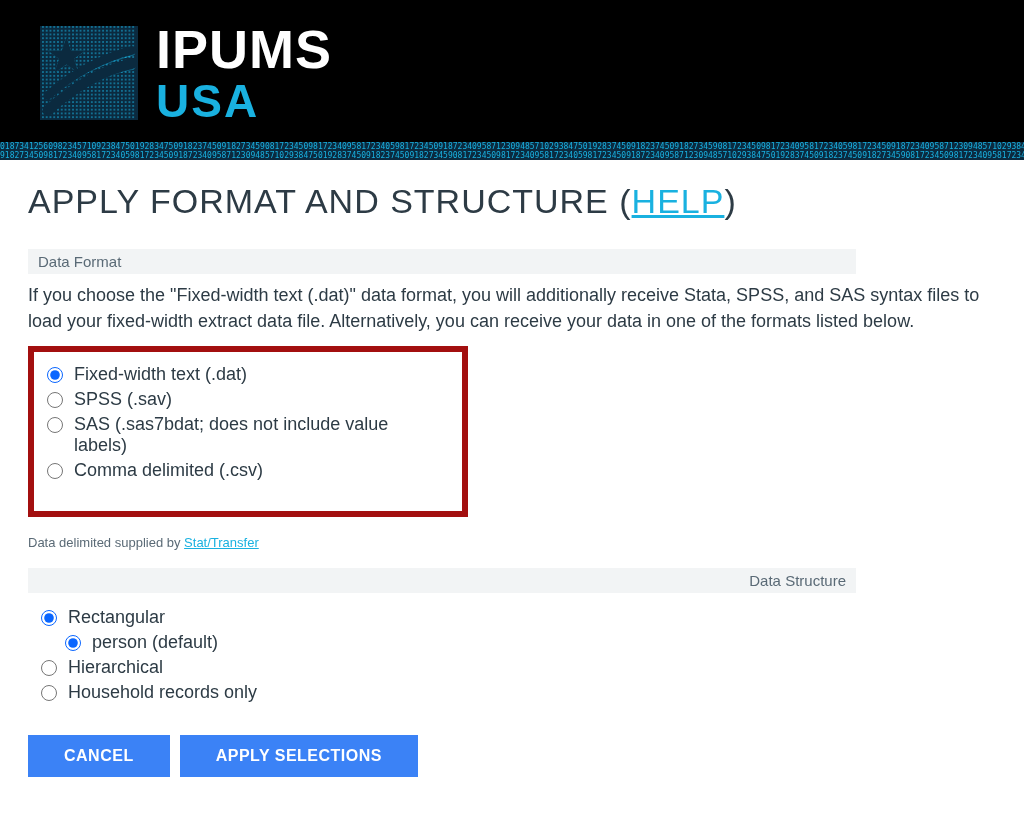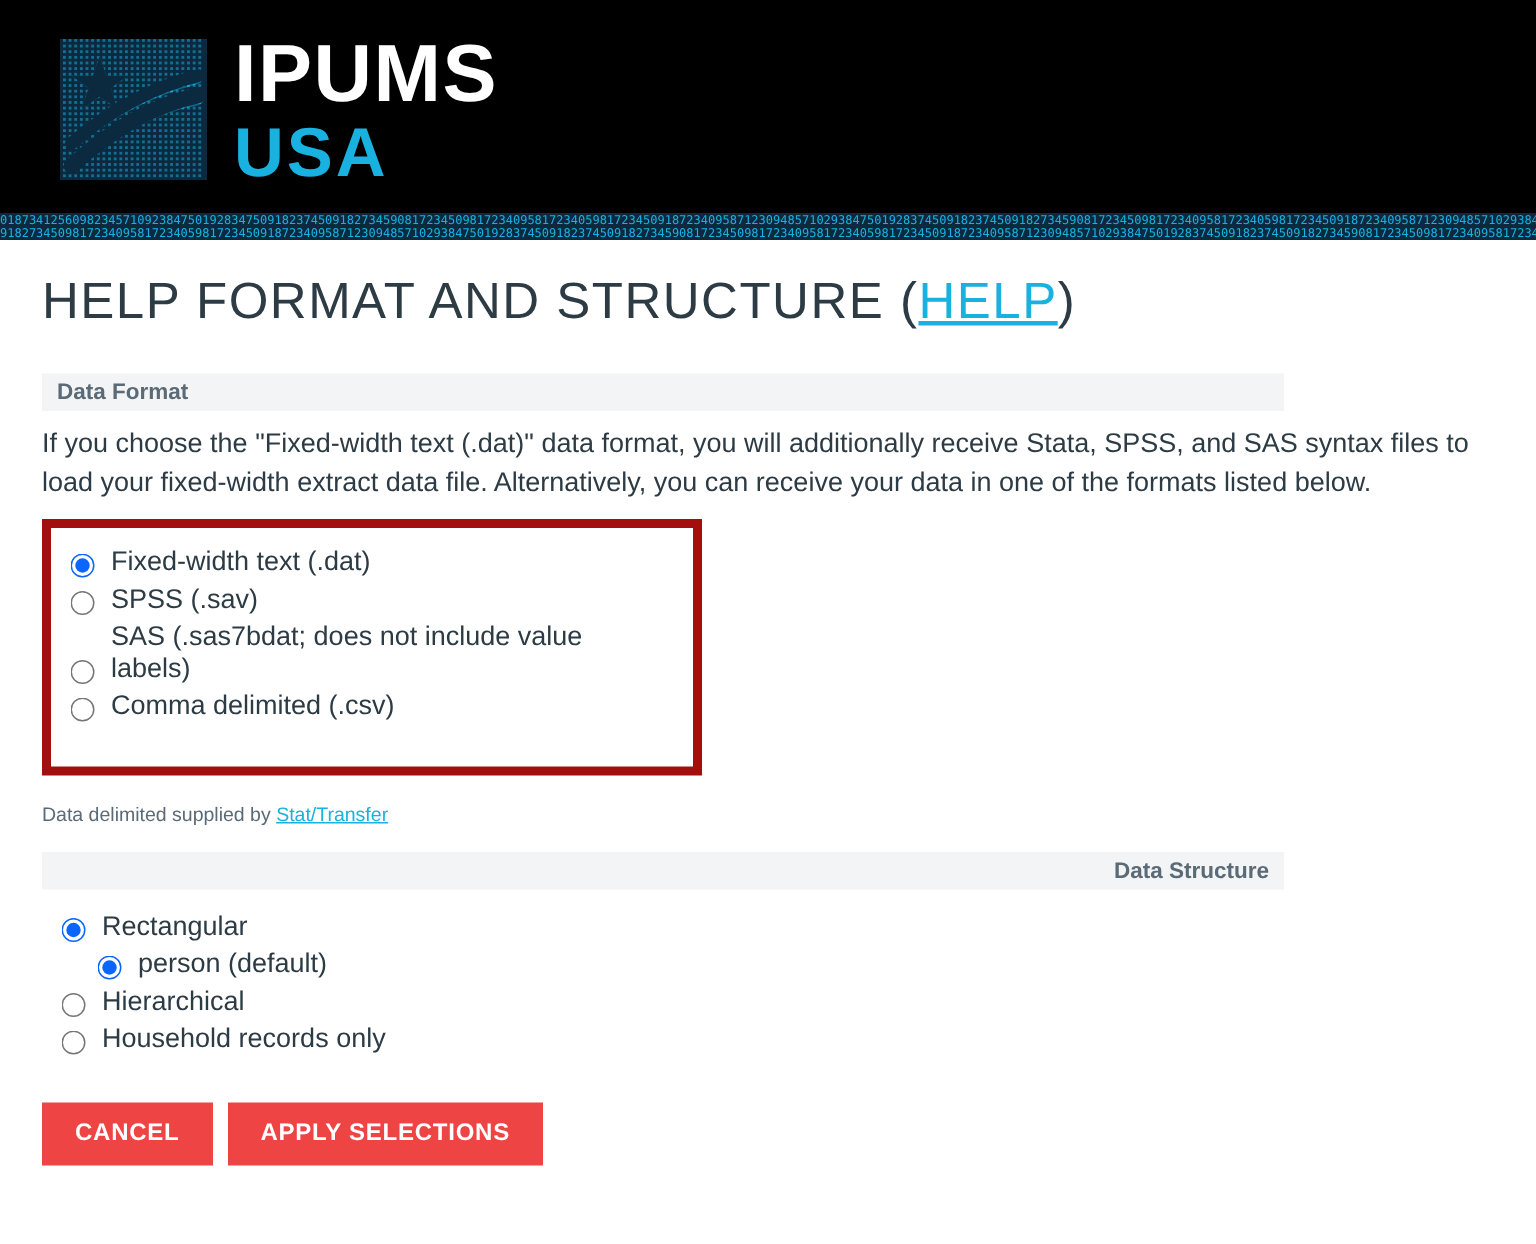--- a/index.html
+++ b/index.html
@@ -74,21 +74,20 @@
   h1.page-title a.help-link {
     color: #19b1e0;
     text-decoration: underline;
   }
   .section-header {
     background: #f2f4f5;
     padding: 4px 10px;
     font-size: 15px;
     color: #5a6a76;
     margin: 0 140px 8px 0;
-    font-weight: bold;
   }
   .section-header.second {
     margin-top: 18px;
     text-align: right;
   }
   p.explain {
     font-size: 18px;
     line-height: 1.45;
     color: #2d3b45;
     margin: 8px 0 12px 0;
@@ -102,21 +101,21 @@
   .radio-list {
     display: flex;
     flex-direction: column;
     gap: 4px;
   }
   .radio-list.structure {
     padding: 6px 0 0 8px;
   }
   .radio-row {
     display: flex;
-    align-items: flex-end;
+    align-items: flex-start;
     gap: 8px;
     font-size: 18px;
     color: #2d3b45;
   }
   .radio-row.nested {
     padding-left: 24px;
   }
   .radio-row input[type="radio"] {
     width: 16px;
     height: 16px;
@@ -131,24 +130,24 @@
   .conversion-note a {
     color: #19b1e0;
     text-decoration: underline;
   }
   .button-row {
     display: flex;
     gap: 10px;
     margin-top: 32px;
   }
   .btn {
-    background: #ef4444;
+    background: #3b82f6;
     color: #ffffff;
     border: none;
-    padding: 12px 22px;
+    padding: 12px 36px;
     font-size: 16px;
     font-weight: 700;
     letter-spacing: 0.5px;
     cursor: pointer;
   }
 </style>
 </head>
 <body>
 
 <div class="header-bar">
@@ -198,21 +197,21 @@
 </div>
 
 <div class="digit-strip">
   <div class="line">0187341256098234571092384750192834750918237450918273459081723450981723409581723405981723450918723409587123094857102938475019283745091823745091827345908172345098172340958172340598172345091872340958712309485710293847501928374509182374509182734590817234509817234</div>
   <div class="line">9182734509817234095817234059817234509187234095871230948571029384750192837450918237450918273459081723450981723409581723405981723450918723409587123094857102938475019283745091823745091827345908172345098172340958172340598172345091872340958712309485710293847501928374</div>
 </div>
 
 <div class="content">
 
   <h1 class="page-title">
-    <span>HELP FORMAT AND STRUCTURE </span><span class="help-paren">(</span><a href="#" class="help-link">HELP</a><span class="help-paren">)</span>
+    <span>APPLY FORMAT AND STRUCTURE </span><span class="help-paren">(</span><a href="#" class="help-link">HELP</a><span class="help-paren">)</span>
   </h1>
 
   <div class="section-header">Data Format</div>
 
   <p class="explain">If you choose the "Fixed-width text (.dat)" data format, you will additionally receive Stata, SPSS, and SAS syntax files to load your fixed-width extract data file. Alternatively, you can receive your data in one of the formats listed below.</p>
 
   <div class="highlight-box">
     <div class="radio-list" id="format-options">
         <label class="radio-row">
           <input type="radio" name="data-format" checked="" style="">

